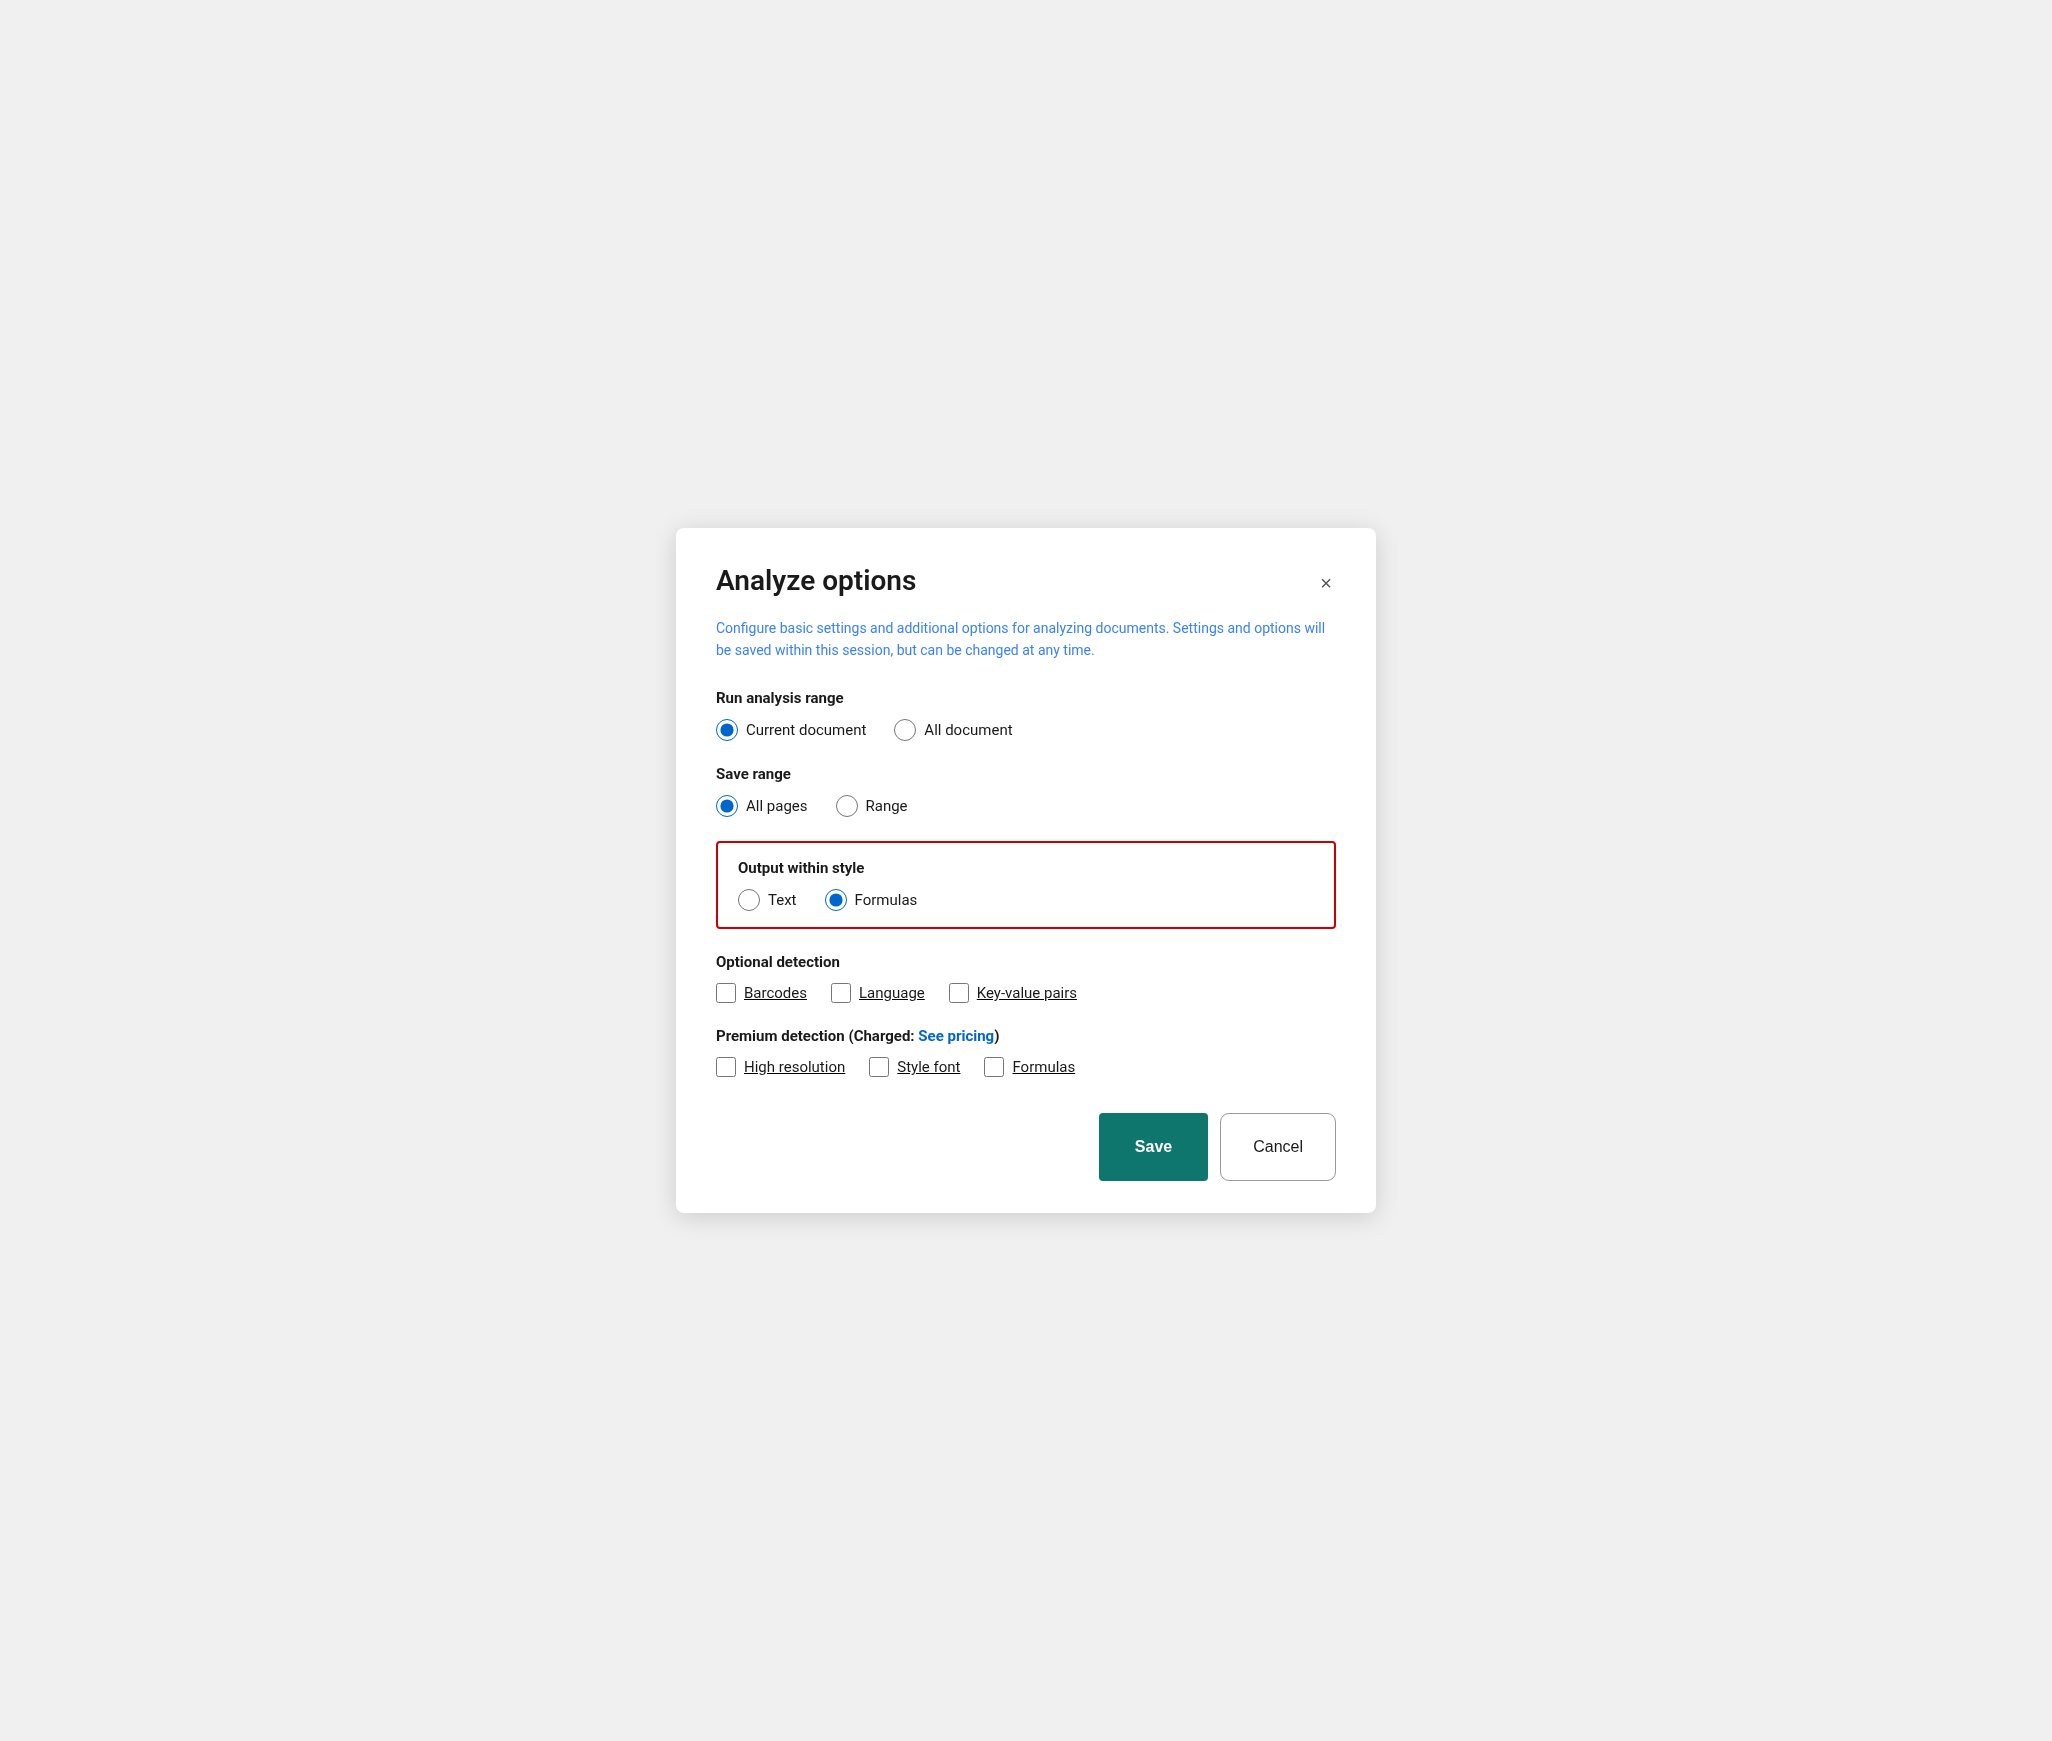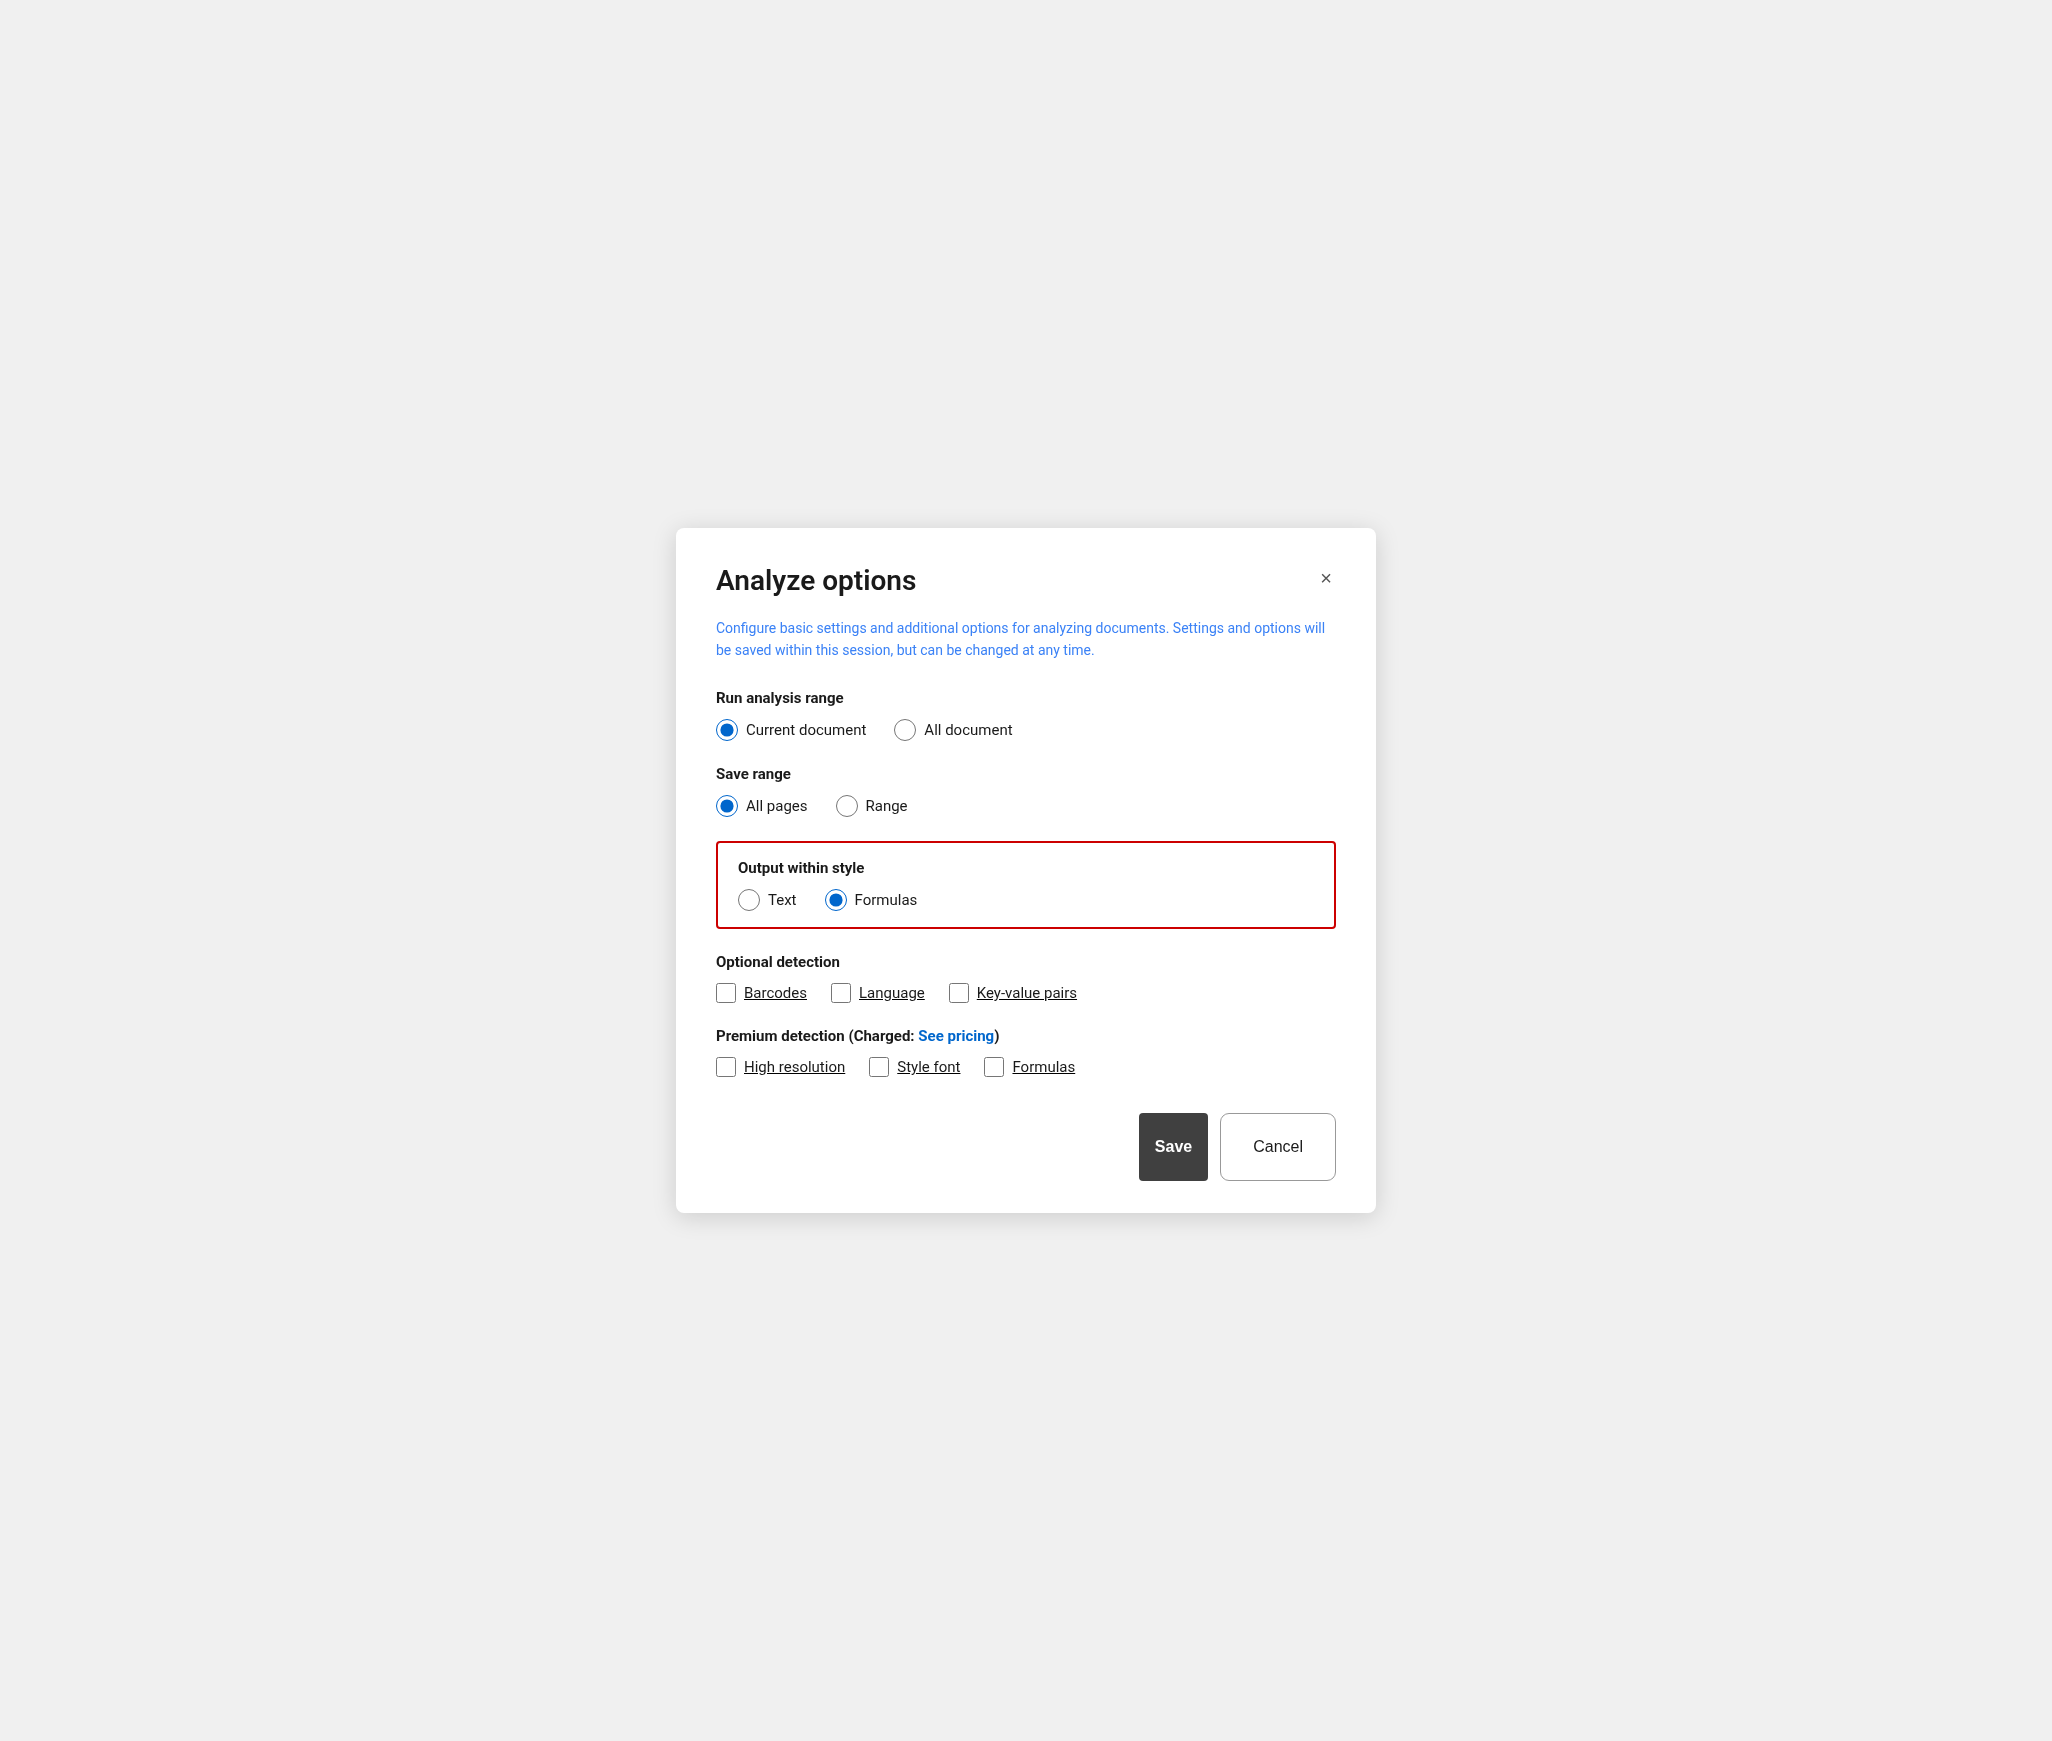--- a/index.html
+++ b/index.html
@@ -22,21 +22,21 @@
       border-radius: 8px;
       padding: 36px 40px 32px 40px;
       width: 700px;
       position: relative;
       box-shadow: 0 4px 24px rgba(0,0,0,0.15);
     }
 
     .dialog-header {
       display: flex;
       justify-content: space-between;
-      align-items: flex-start;
+      align-items: flex-end;
       margin-bottom: 20px;
     }
 
     .dialog-title {
       font-size: 28px;
       font-weight: 600;
       color: #1a1a1a;
     }
 
     .close-btn {
@@ -136,25 +136,25 @@
     }
 
     .dialog-footer {
       display: flex;
       justify-content: flex-end;
       gap: 12px;
       margin-top: 36px;
     }
 
     .btn-save {
-      background: #404040;
+      background: #0f766e;
       color: white;
       border: none;
       border-radius: 4px;
-      padding: 12px 16px;
+      padding: 12px 36px;
       font-size: 16px;
       font-weight: 600;
       cursor: pointer;
     }
 
     .btn-cancel {
       background: white;
       color: #1a1a1a;
       border: 1px solid #999;
       border-radius: 9px;

